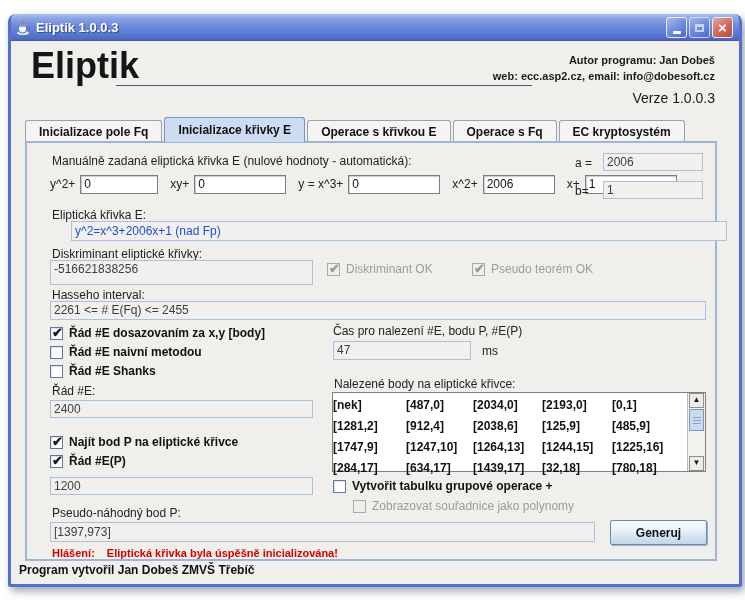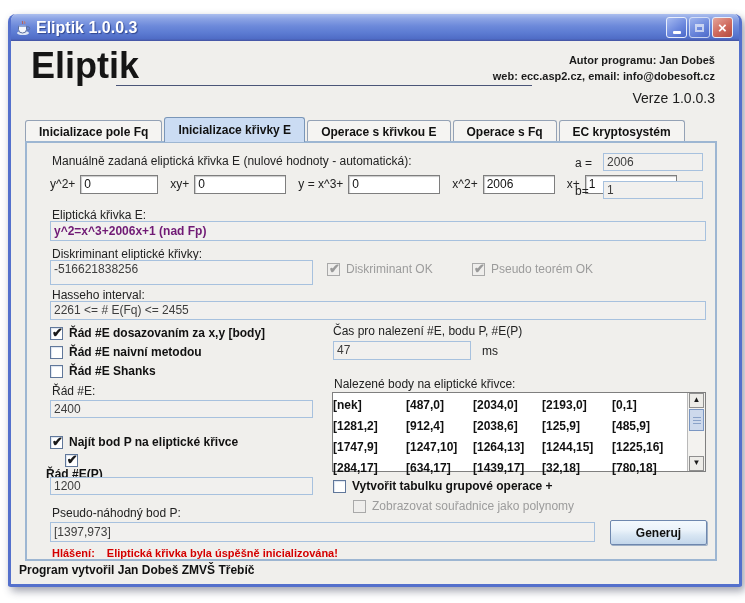--- a/index.html
+++ b/index.html
@@ -4,21 +4,21 @@
 <style>
   html,body{margin:0;padding:0;background:#ffffff;width:745px;height:603px;overflow:hidden;
     font-family:"Liberation Sans",sans-serif;-webkit-font-smoothing:antialiased;}
   .window{position:absolute;left:8px;top:14px;width:728px;height:570px;
     border:3px solid #5470cc;border-top:none;border-radius:8px 8px 3px 3px;
     box-shadow:3px 4px 9px rgba(40,45,70,.45);background:#f0efec;}
   
   .titlebar{position:relative;height:27px;border-radius:6px 6px 0 0;
     background:linear-gradient(180deg,#abbeee 0%,#8aa2e4 18%,#6c89da 45%,#5c7bd2 70%,#4f6cc6 92%,#44529f 100%);
     display:flex;align-items:center;padding:0 4px;}
-  .titlebar .title{color:#ffffff;font-weight:bold;font-size:16px;margin-left:5px;
+  .titlebar .title{color:#ffffff;font-weight:bold;font-size:13px;margin-left:5px;
     text-shadow:1px 1px 1px #31478f;flex:1;}
   .winbtns{display:flex;gap:2px;margin-right:2px;}
   .wbtn{width:21px;height:21px;border-radius:3px;border:1px solid #e9eefb;
     display:flex;align-items:center;justify-content:center;box-sizing:border-box;cursor:default;}
   .wbtn.min,.wbtn.max{background:linear-gradient(145deg,#a6baf0 0%,#6d89de 55%,#4b68c9 100%);}
   .wbtn.max{opacity:.78;}
   .wbtn.close{background:linear-gradient(145deg,#e5a59b 0%,#cf695c 55%,#b34a3e 100%);}
   .glyph-min{width:8px;height:3px;background:#fff;margin-top:9px;border-radius:1px;}
   .glyph-max{width:9px;height:8px;border:2px solid #ffffffcc;border-top-width:3px;box-sizing:border-box;}
   .glyph-close{color:#fff;font-weight:bold;font-size:15px;line-height:15px;}
@@ -33,21 +33,21 @@
   .tab{display:inline-block;vertical-align:bottom;padding:4px 13px 3px 13px;margin-right:2px;
     font-size:12px;font-weight:bold;color:#111;background:#f5f4f2;
     border:1px solid #94a2b6;border-bottom:none;border-radius:3px 3px 0 0;cursor:default;}
   .tab.sel{background:#cbdcf3;border-color:#7a96b8;padding-top:5px;padding-bottom:5px;position:relative;z-index:3;}
   .panel{position:absolute;left:14px;top:100px;width:688px;height:416px;
     border:2px solid #9db6d2;background:#f0efec;z-index:2;}
   
   .lbl{position:absolute;font-size:12px;color:#222;white-space:nowrap;}
   .field{position:absolute;box-sizing:border-box;font-size:12px;color:#3d3d3d;
     padding:1px 3px;background:#f1f0ee;border:1px solid #a7c1de;white-space:nowrap;overflow:hidden;}
-  .field.bold{font-weight:bold;color:#701a75;}
+  .field.bold{font-weight:normal;color:#1d4ed8;margin-left:21px;}
   input.edit{position:static;box-sizing:border-box;height:19px;font-size:12px;color:#111;
     font-family:"Liberation Sans",sans-serif;background:#fff;border:1px solid #7e7e7e;
     box-shadow:inset 1px 1px 1px #c9c9c9;padding:0 3px;}
   .cbrow{position:absolute;display:flex;align-items:center;white-space:nowrap;}
   .cb{width:13px;height:13px;box-sizing:border-box;background:#fff;border:1px solid #60779a;
     box-shadow:inset 1px 1px 1px #dce4ef;position:relative;flex:none;}
   .cb::after{content:"";position:absolute;left:1px;top:-3px;font-size:13px;font-weight:bold;color:#1a1a1a;}
   .cb[data-checked="true"]::after{content:"\2714";}
   .cbl{font-size:12px;font-weight:bold;color:#111;margin-left:6px;}
   .cbrow.dis .cb{background:#efeeec;border-color:#a9a9a9;box-shadow:none;}
@@ -219,21 +219,21 @@
           <span class="sbtn up">▲</span>
           <span class="sthumb"></span>
           <span class="sbtn down">▼</span>
         </div>
       </div>
 
       <div class="cbrow" style="left:23px;top:292px;">
         <span class="cb" data-checked="true"></span>
         <span class="cbl">Najít bod P na eliptické křivce</span>
       </div>
-      <div class="cbrow" style="left:13px;top:311px;flex-direction:column;">
+      <div class="cbrow" style="left:23px;top:311px;">
         <span class="cb" data-checked="true"></span>
         <span class="cbl">Řád #E(P)</span>
       </div>
       <div class="field" style="left:23px;top:334px;width:263px;height:18px;">1200</div>
 
       <div class="cbrow" style="left:306px;top:336px;">
         <span class="cb" data-checked="false"></span>
         <span class="cbl">Vytvořit tabulku grupové operace +</span>
       </div>
       <div class="cbrow dis" style="left:326px;top:356px;">

